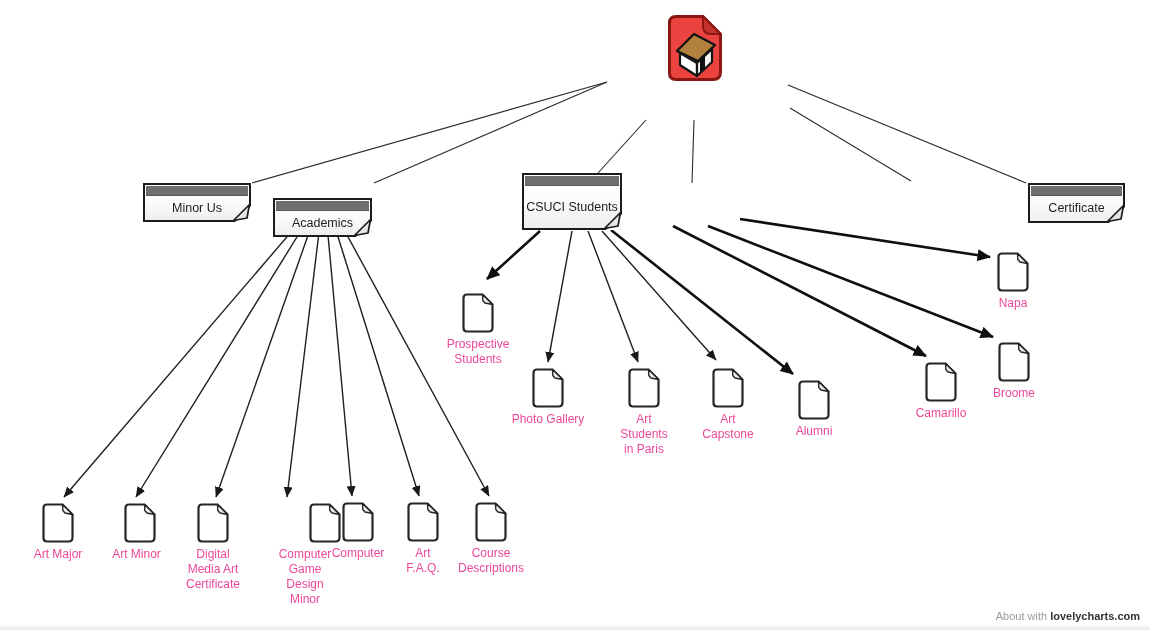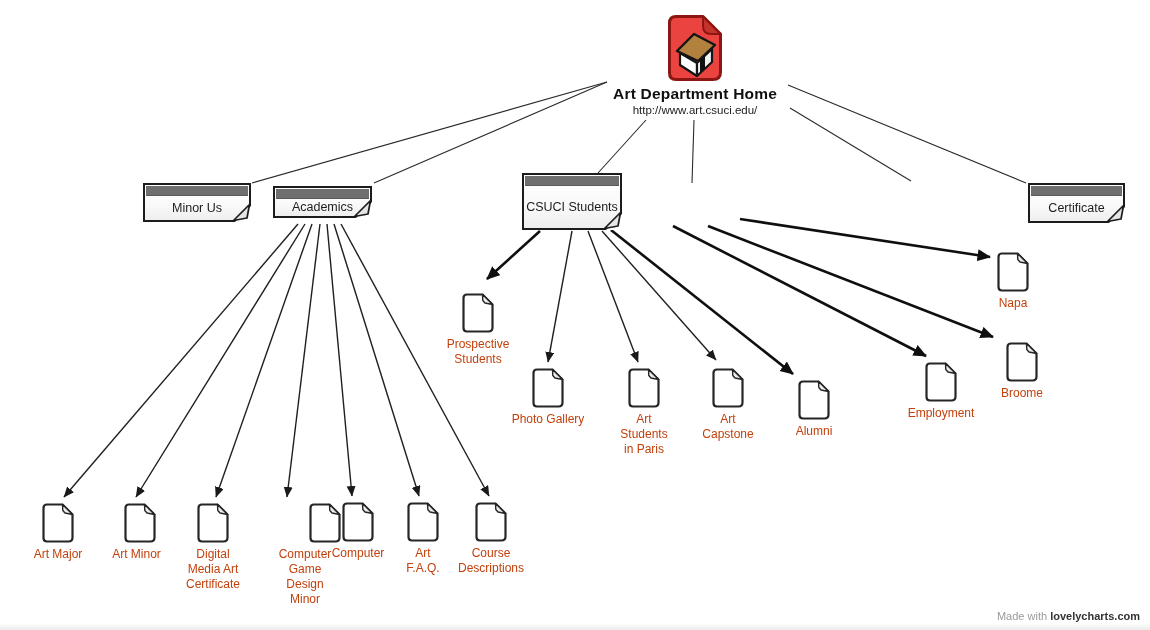--- a/index.html
+++ b/index.html
@@ -36,21 +36,21 @@
     position:absolute;left:0;right:0;top:10px;bottom:0;
     display:flex;align-items:center;justify-content:center;
     font-size:12.5px;color:#1d1d1d;white-space:nowrap;
   }
   .section-fold{position:absolute;right:-2px;bottom:-2px;}
 
   .page-node{position:absolute;width:32px;height:40px;}
   .page-label{
     position:absolute;top:44px;left:50%;transform:translateX(-50%);
     width:116px;text-align:center;font-size:12px;line-height:15px;
-    color:#c2410c;white-space:pre-line;
+    color:#ec4899;white-space:pre-line;
   }
   .credit{
     position:absolute;right:10px;bottom:8px;font-size:11px;color:#9a9a9a;
   }
   .credit b{color:#333333;}
   .bottom-fade{
     position:absolute;left:0;right:0;bottom:0;height:7px;
     background:linear-gradient(180deg,rgba(0,0,0,0) 0%,rgba(0,0,0,0.08) 100%);
   }
 </style>
@@ -96,36 +96,34 @@
   <svg class="root-icon" id="root-icon" width="56" height="68" viewBox="0 0 56 68" style="position: absolute; left: 667px; top: 14px;">
     <path d="M9,2.5 L36,2.5 L53.5,20 L53.5,58 Q53.5,65.5 46,65.5 L9,65.5 Q2.5,65.5 2.5,59 L2.5,9 Q2.5,2.5 9,2.5 Z" fill="#ea4340" stroke="#8c1712" stroke-width="3" stroke-linejoin="round"></path>
     <path d="M36,2.5 L36,12 Q36,20 44,20 L53.5,20 Z" fill="#c4322c" stroke="#8c1712" stroke-width="2" stroke-linejoin="round"></path>
     <g>
       <polygon points="10,37 27,20 48,31 31,47" fill="#b3813e" stroke="#151515" stroke-width="2.4" stroke-linejoin="round"></polygon>
       <polygon points="13,39 30,49 30,62 13,51" fill="#ffffff" stroke="#151515" stroke-width="2.2" stroke-linejoin="round"></polygon>
       <polygon points="30,49 45,35 45,48 30,62" fill="#f4f4f4" stroke="#151515" stroke-width="2.2" stroke-linejoin="round"></polygon>
       <polygon points="33,46 38,41.5 38,54 33,58.5" fill="#111111"></polygon>
     </g>
   </svg>
-  <div class="root-title" id="root-title" style="left: 545px; top: 85px;">Art Department Home</div>
-  <div class="root-url" id="root-url" style="left: 545px; top: 104px;">http://www.art.csuci.edu/</div>
 
   <div class="credit">
-    <span>Made with </span><b>lovelycharts.com</b>
+    <span>About with </span><b>lovelycharts.com</b>
   </div>
   <div class="bottom-fade"></div>
 <div class="section-box" style="left: 143px; top: 183px; width: 108px; height: 39px;">
       <div class="section-bar"></div>
       <div class="section-label">Minor Us</div>
       <svg class="section-fold" width="20" height="20" viewBox="0 0 20 20">
         <polygon points="4,20 20,20 20,4" fill="#ffffff"></polygon>
         <polygon points="2.5,18.5 18.5,2.5 16,16" fill="#e6e6e6" stroke="#1c1c1c" stroke-width="1.7" stroke-linejoin="round"></polygon>
       </svg>
     </div>
-    <div class="section-box" style="left: 273px; top: 186px; width: 99px; height: 32px;">
+    <div class="section-box" style="left: 273px; top: 198px; width: 99px; height: 39px;">
       <div class="section-bar"></div>
       <div class="section-label">Academics</div>
       <svg class="section-fold" width="20" height="20" viewBox="0 0 20 20">
         <polygon points="4,20 20,20 20,4" fill="#ffffff"></polygon>
         <polygon points="2.5,18.5 18.5,2.5 16,16" fill="#e6e6e6" stroke="#1c1c1c" stroke-width="1.7" stroke-linejoin="round"></polygon>
       </svg>
     </div>
     <div class="section-box" style="left: 522px; top: 173px; width: 100px; height: 57px;">
       <div class="section-bar"></div>
       <div class="section-label">CSUCI Students</div>
@@ -181,33 +179,33 @@
       </svg>
       <div class="page-label">Alumni</div>
     </div>
     <div class="page-node" style="left: 997px; top: 252px;">
       <svg width="32" height="40" viewBox="0 0 32 40">
         <path d="M5,1.5 L20.5,1.5 L30.5,11.5 L30.5,34.5 Q30.5,38.5 26.5,38.5 L5,38.5 Q1.5,38.5 1.5,35 L1.5,5 Q1.5,1.5 5,1.5 Z" fill="#ffffff" stroke="#262626" stroke-width="2.2" stroke-linejoin="round"></path>
         <polygon points="20.5,1.5 30.5,11.5 23,10 20.8,7.5" fill="#ededed" stroke="#262626" stroke-width="1.4" stroke-linejoin="round"></polygon>
       </svg>
       <div class="page-label">Napa</div>
     </div>
-    <div class="page-node" style="left: 998px; top: 342px; margin-left: 8px;">
+    <div class="page-node" style="left: 998px; top: 342px;">
       <svg width="32" height="40" viewBox="0 0 32 40">
         <path d="M5,1.5 L20.5,1.5 L30.5,11.5 L30.5,34.5 Q30.5,38.5 26.5,38.5 L5,38.5 Q1.5,38.5 1.5,35 L1.5,5 Q1.5,1.5 5,1.5 Z" fill="#ffffff" stroke="#262626" stroke-width="2.2" stroke-linejoin="round"></path>
         <polygon points="20.5,1.5 30.5,11.5 23,10 20.8,7.5" fill="#ededed" stroke="#262626" stroke-width="1.4" stroke-linejoin="round"></polygon>
       </svg>
       <div class="page-label">Broome</div>
     </div>
     <div class="page-node" style="left: 925px; top: 362px;">
       <svg width="32" height="40" viewBox="0 0 32 40">
         <path d="M5,1.5 L20.5,1.5 L30.5,11.5 L30.5,34.5 Q30.5,38.5 26.5,38.5 L5,38.5 Q1.5,38.5 1.5,35 L1.5,5 Q1.5,1.5 5,1.5 Z" fill="#ffffff" stroke="#262626" stroke-width="2.2" stroke-linejoin="round"></path>
         <polygon points="20.5,1.5 30.5,11.5 23,10 20.8,7.5" fill="#ededed" stroke="#262626" stroke-width="1.4" stroke-linejoin="round"></polygon>
       </svg>
-      <div class="page-label">Employment</div>
+      <div class="page-label">Camarillo</div>
     </div>
     <div class="page-node" style="left: 42px; top: 503px;">
       <svg width="32" height="40" viewBox="0 0 32 40">
         <path d="M5,1.5 L20.5,1.5 L30.5,11.5 L30.5,34.5 Q30.5,38.5 26.5,38.5 L5,38.5 Q1.5,38.5 1.5,35 L1.5,5 Q1.5,1.5 5,1.5 Z" fill="#ffffff" stroke="#262626" stroke-width="2.2" stroke-linejoin="round"></path>
         <polygon points="20.5,1.5 30.5,11.5 23,10 20.8,7.5" fill="#ededed" stroke="#262626" stroke-width="1.4" stroke-linejoin="round"></polygon>
       </svg>
       <div class="page-label">Art Major</div>
     </div>
     <div class="page-node" style="left: 117px; top: 503px; padding-left: 7px;">
       <svg width="32" height="40" viewBox="0 0 32 40">

